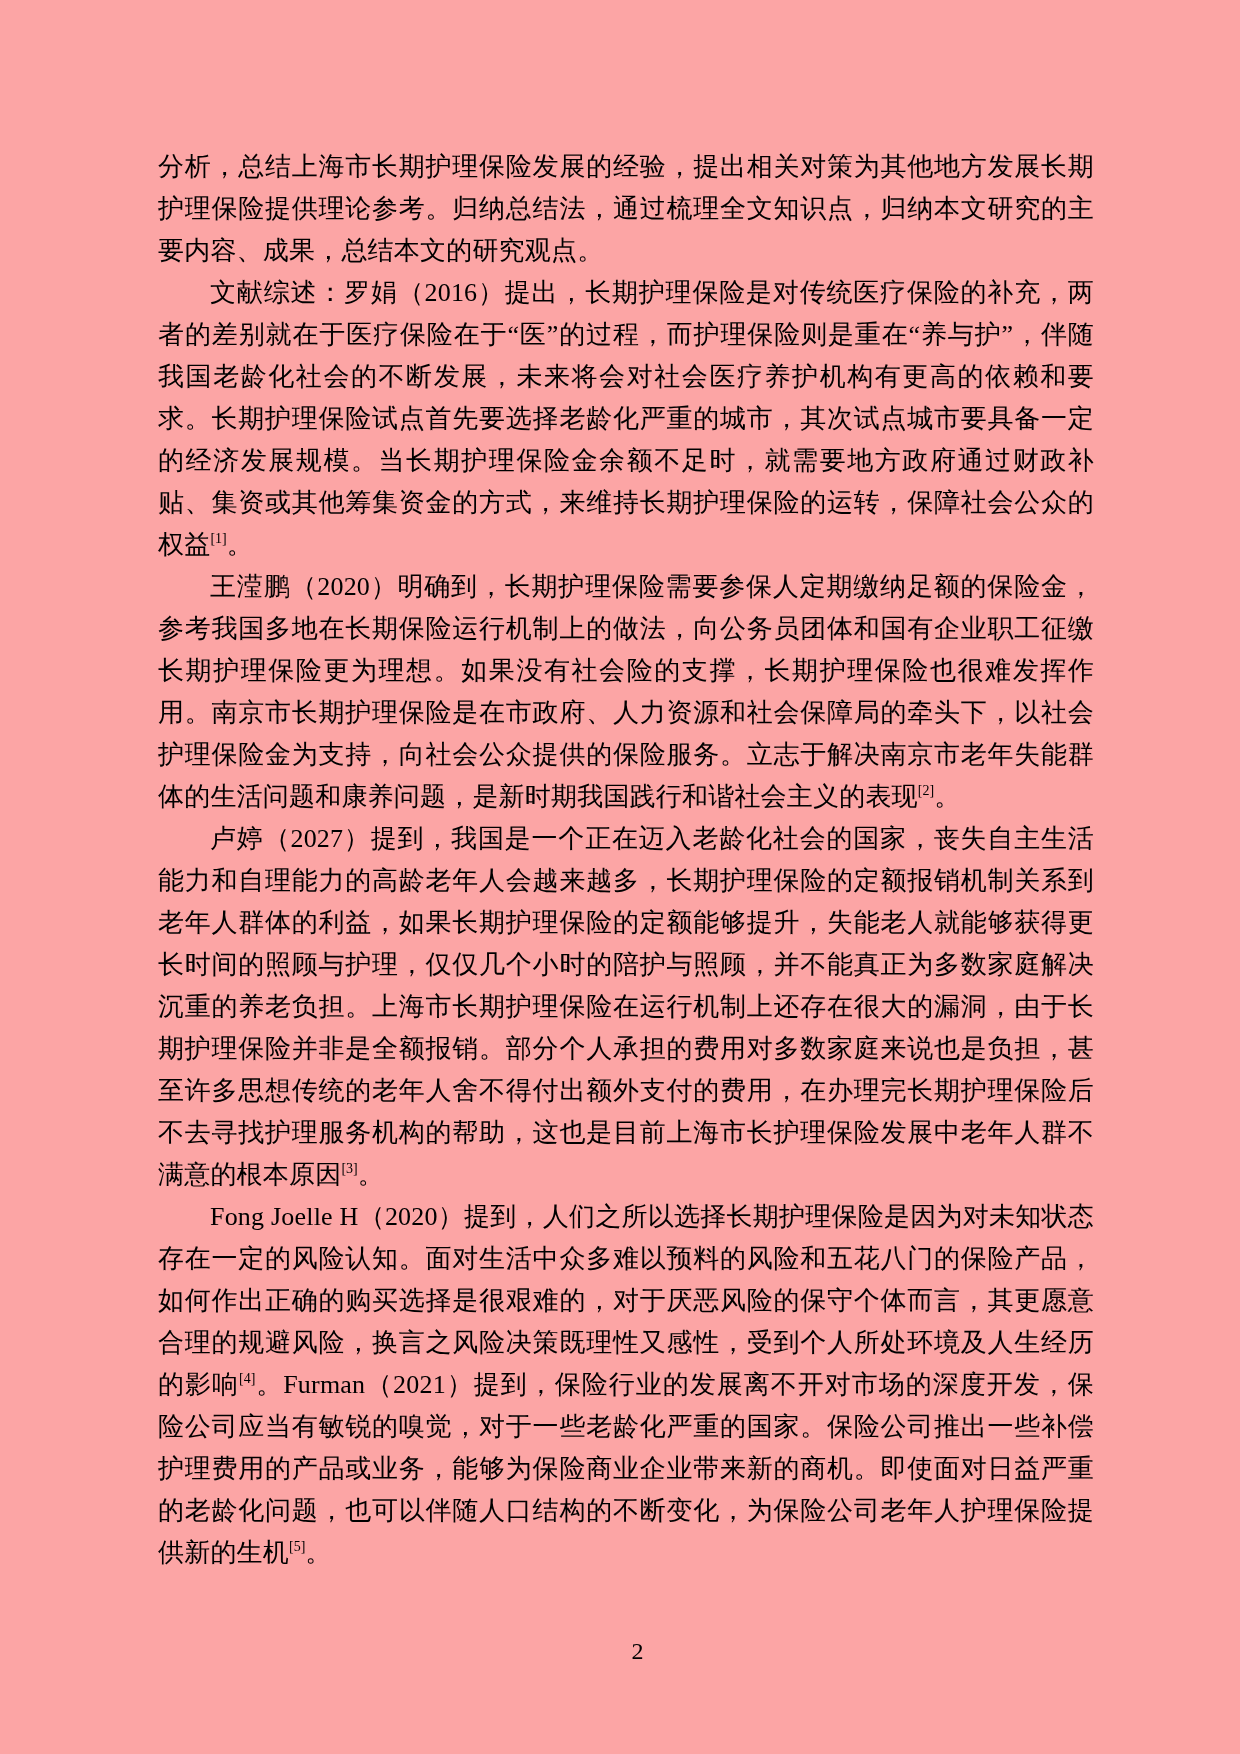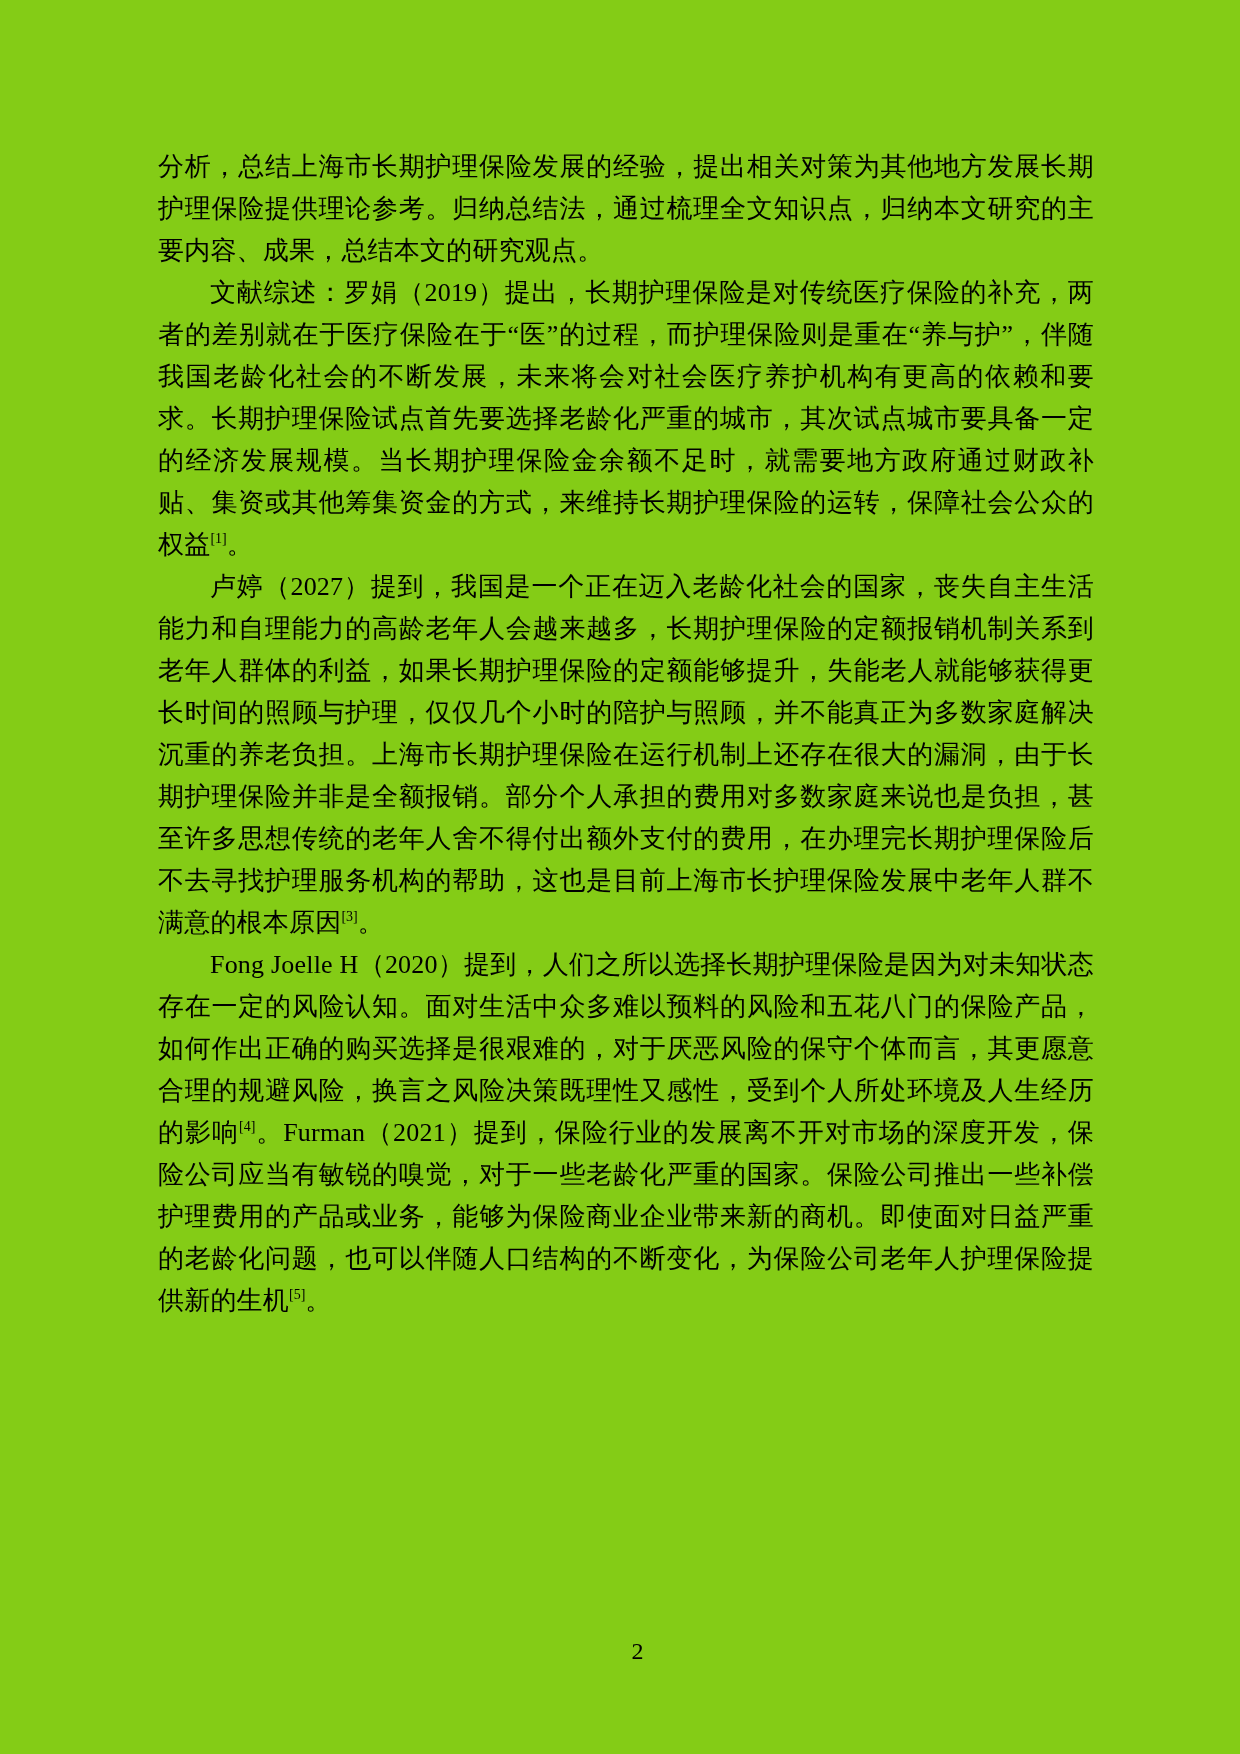--- a/index.html
+++ b/index.html
@@ -5,21 +5,21 @@
   html, body {
     margin: 0;
     padding: 0;
     background: #ffffff;
   }
   .page {
     position: relative;
     width: 1240px;
     height: 1754px;
     margin: 0 auto;
-    background: #84cc16;
+    background: #fca5a5;
     color: #000000;
     font-family: "Liberation Serif", "DejaVu Serif", serif;
     overflow: hidden;
   }
   .content {
     position: absolute;
     left: 158px;
     top: 146px;
     width: 936px;
     font-size: 26px;
@@ -50,20 +50,21 @@
     font-size: 24px;
     line-height: 30px;
   }
 </style>
 </head>
 <body>
 
 <div class="page">
   <div class="content">
       <p class="para"><span>分析，总结上海市长期护理保险发展的经验，提出相关对策为其他地方发展长期护理保险提供理论参考。归纳总结法，通过梳理全文知识点，归纳本文研究的主要内容、成果，总结本文的研究观点。</span></p>
-      <p class="para indent"><span>文献综述：罗娟（2019）提出，长期护理保险是对传统医疗保险的补充，两者的差别就在于医疗保险在于“医”的过程，而护理保险则是重在“养与护”，伴随我国老龄化社会的不断发展，未来将会对社会医疗养护机构有更高的依赖和要求。长期护理保险试点首先要选择老龄化严重的城市，其次试点城市要具备一定的经济发展规模。当长期护理保险金余额不足时，就需要地方政府通过财政补贴、集资或其他筹集资金的方式，来维持长期护理保险的运转，保障社会公众的权益</span><sup class="cite">[1]</sup><span>。</span></p>
+      <p class="para indent"><span>文献综述：罗娟（2016）提出，长期护理保险是对传统医疗保险的补充，两者的差别就在于医疗保险在于“医”的过程，而护理保险则是重在“养与护”，伴随我国老龄化社会的不断发展，未来将会对社会医疗养护机构有更高的依赖和要求。长期护理保险试点首先要选择老龄化严重的城市，其次试点城市要具备一定的经济发展规模。当长期护理保险金余额不足时，就需要地方政府通过财政补贴、集资或其他筹集资金的方式，来维持长期护理保险的运转，保障社会公众的权益</span><sup class="cite">[1]</sup><span>。</span></p>
+      <p class="para indent"><span>王滢鹏（2020）明确到，长期护理保险需要参保人定期缴纳足额的保险金，参考我国多地在长期保险运行机制上的做法，向公务员团体和国有企业职工征缴长期护理保险更为理想。如果没有社会险的支撑，长期护理保险也很难发挥作用。南京市长期护理保险是在市政府、人力资源和社会保障局的牵头下，以社会护理保险金为支持，向社会公众提供的保险服务。立志于解决南京市老年失能群体的生活问题和康养问题，是新时期我国践行和谐社会主义的表现</span><sup class="cite">[2]</sup><span>。</span></p>
       <p class="para indent"><span>卢婷（2027）提到，我国是一个正在迈入老龄化社会的国家，丧失自主生活能力和自理能力的高龄老年人会越来越多，长期护理保险的定额报销机制关系到老年人群体的利益，如果长期护理保险的定额能够提升，失能老人就能够获得更长时间的照顾与护理，仅仅几个小时的陪护与照顾，并不能真正为多数家庭解决沉重的养老负担。上海市长期护理保险在运行机制上还存在很大的漏洞，由于长期护理保险并非是全额报销。部分个人承担的费用对多数家庭来说也是负担，甚至许多思想传统的老年人舍不得付出额外支付的费用，在办理完长期护理保险后不去寻找护理服务机构的帮助，这也是目前上海市长护理保险发展中老年人群不满意的根本原因</span><sup class="cite">[3]</sup><span>。</span></p>
       <p class="para indent"><span>Fong Joelle H（2020）提到，人们之所以选择长期护理保险是因为对未知状态存在一定的风险认知。面对生活中众多难以预料的风险和五花八门的保险产品，如何作出正确的购买选择是很艰难的，对于厌恶风险的保守个体而言，其更愿意合理的规避风险，换言之风险决策既理性又感性，受到个人所处环境及人生经历的影响</span><sup class="cite">[4]</sup><span>。Furman（2021）提到，保险行业的发展离不开对市场的深度开发，保险公司应当有敏锐的嗅觉，对于一些老龄化严重的国家。保险公司推出一些补偿护理费用的产品或业务，能够为保险商业企业带来新的商机。即使面对日益严重的老龄化问题，也可以伴随人口结构的不断变化，为保险公司老年人护理保险提供新的生机</span><sup class="cite">[5]</sup><span>。</span></p>
     </div>
   <div class="footer">
     <span>2</span>
   </div>
 </div>
 
 </body></html>

